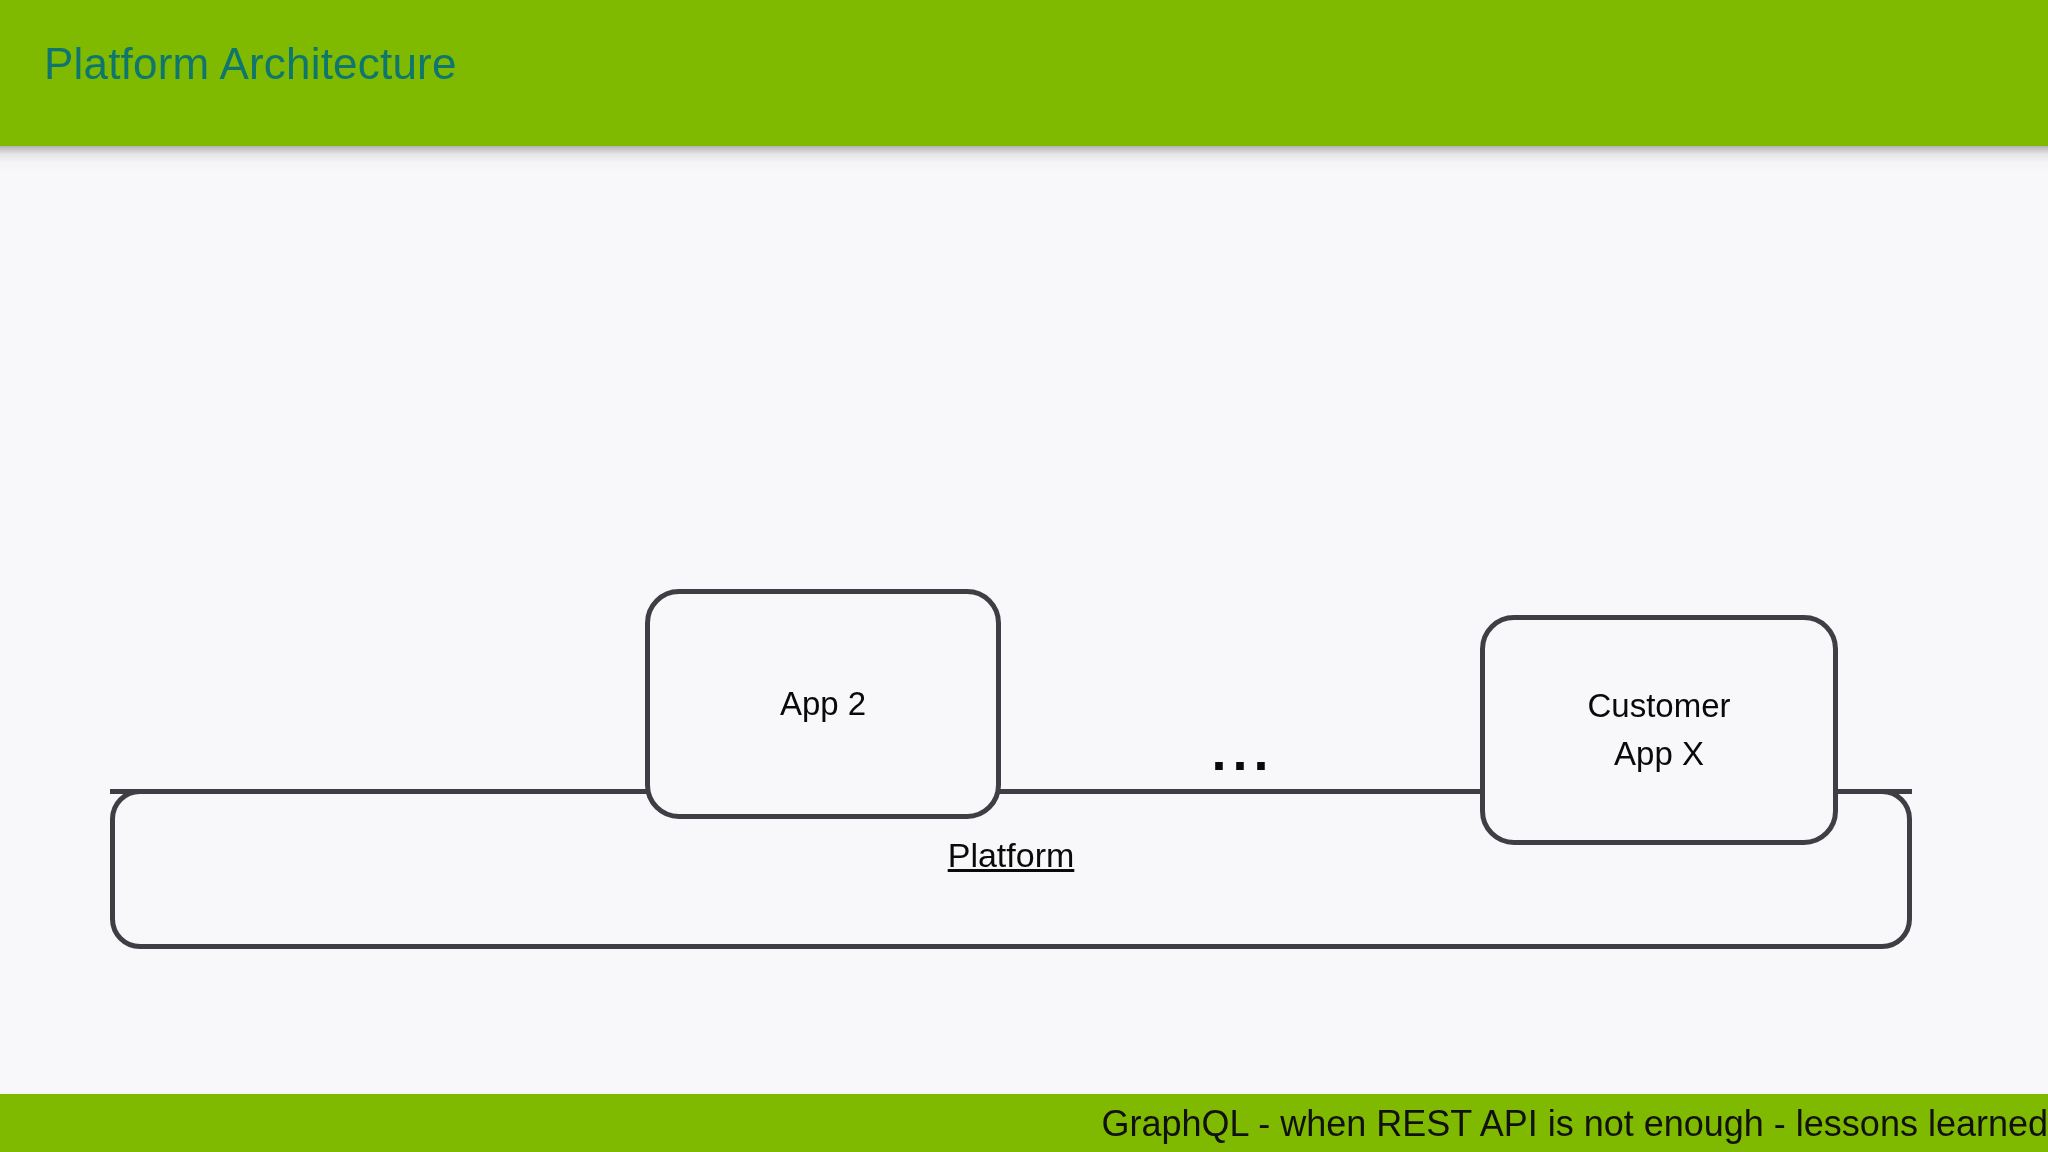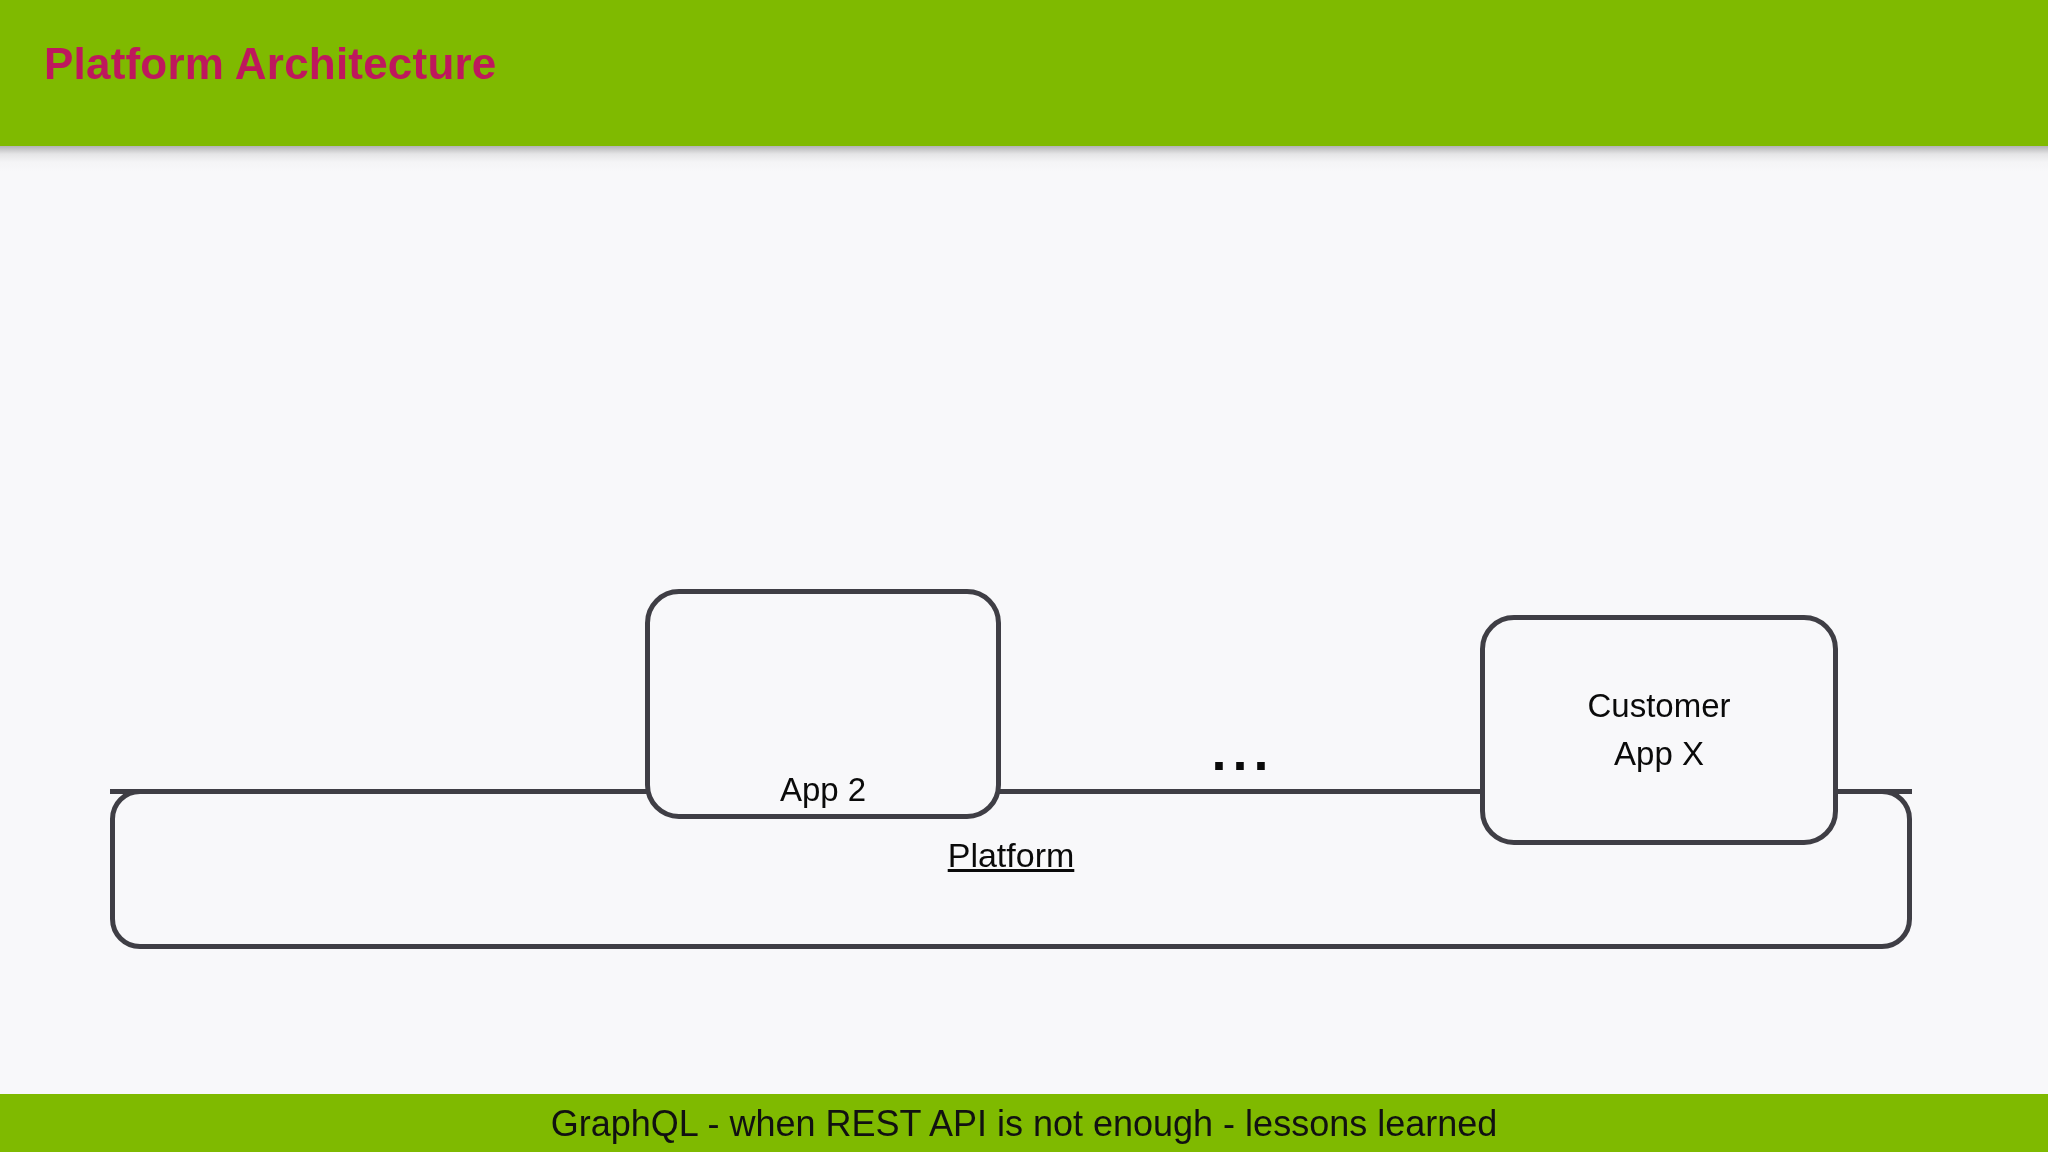--- a/index.html
+++ b/index.html
@@ -43,41 +43,41 @@
                 rgba(170,170,170,0.05) 16px,
                 rgba(255,255,255,0) 26px);
     pointer-events: none;
   }
   .slide-title {
     position: absolute;
     left: 44px;
     top: 36px;
     font-size: 44px;
     line-height: 56px;
-    color: #be185d;
-    font-weight: bold;
+    color: #0f766e;
+    font-weight: normal;
     letter-spacing: 0.2px;
     white-space: nowrap;
   }
 
   
   .footer-bar {
     position: absolute;
     left: 0;
     top: 1094px;
     width: 2048px;
     height: 58px;
     background: #7fba00;
   }
   .footer-talk-title {
     position: absolute;
     left: 0;
     top: 1102px;
     width: 2048px;
-    text-align: center;
+    text-align: right;
     font-size: 36px;
     line-height: 44px;
     color: #111111;
     white-space: nowrap;
   }
   .footer-handle {
     position: absolute;
     right: 10px;
     top: 1102px;
     font-size: 36px;
@@ -120,21 +120,20 @@
     left: 207px;
     top: 443px;
     width: 356px;
     height: 230px;
   }
   #node-app2 {
     left: 645px;
     top: 443px;
     width: 356px;
     height: 230px;
-    align-items: flex-end;
   }
   #node-customer-app {
     left: 1480px;
     top: 469px;
     width: 358px;
     height: 230px;
   }
 
   
   #node-platform {

